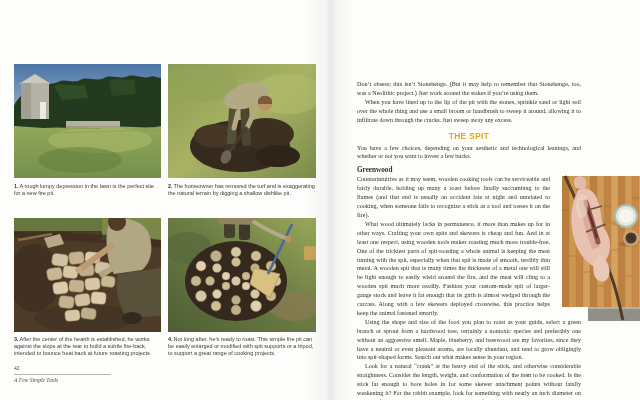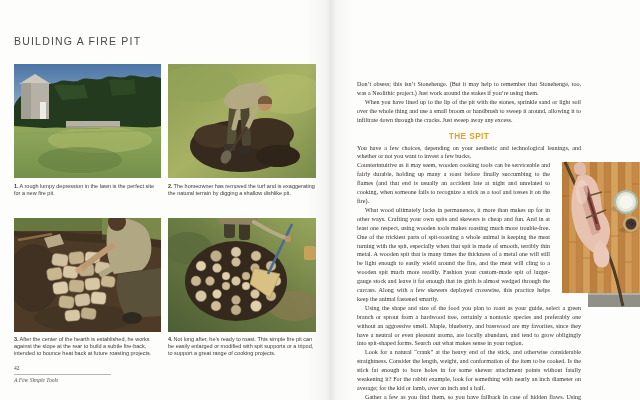--- a/index.html
+++ b/index.html
@@ -42,21 +42,20 @@
   .spit-photo{float:right;width:78px;height:131px;margin:1px -59px 2px 12px;position:relative;}
   .spit-photo svg{position:absolute;left:0;top:0;}
 </style>
 </head>
 <body>
 
 <div id="stage">
 
   <div class="page" id="page-left">
 
-    <div class="lp-title">BUILDING A FIRE PIT</div>
 
     <div class="photo" id="photo1">
       <svg viewBox="0 0 147 114" width="147" height="114">
         <defs>
           <linearGradient id="p1sky" x1="0" y1="0" x2="0" y2="1">
             <stop offset="0" stop-color="#4a74a6"></stop>
               <stop offset="1" stop-color="#8fa9c2"></stop>
           </linearGradient>
           <linearGradient id="p1gr" x1="0" y1="0" x2="0" y2="1">
             <stop offset="0" stop-color="#9db163"></stop>
@@ -222,20 +221,21 @@
   <div class="page" id="page-right">
 
     <div class="rp-text">
       <p>Don’t obsess; this isn’t Stonehenge. (But it may help to remember that Stonehenge, too, was a Neolithic project.) Just work around the stakes if you’re using them.</p>
       <p class="ind">When you have lined up to the lip of the pit with the stones, sprinkle sand or light soil over the whole thing and use a small broom or handbrush to sweep it around, allowing it to infiltrate down through the cracks. Just sweep away any excess.</p>
 
       <h2 class="spit" style="color: rgb(232, 161, 30);">THE SPIT</h2>
 
       <p>You have a few choices, depending on your aesthetic and technological leanings, and whether or not you want to invest a few bucks.</p>
 
+      <h3 class="green">Greenwood</h3>
 
       <div class="spit-photo">
         <svg viewBox="0 0 82 145" width="82" height="145" style="overflow:visible">
           <g>
             <rect x="0" width="7" height="131" fill="#b97d3c"></rect>
               <rect x="7" width="7" height="131" fill="#cd9751"></rect>
             <rect x="14" width="7" height="131" fill="#c28545"></rect>
               <rect x="21" width="7" height="131" fill="#d4a05e"></rect>
             <rect x="28" width="7" height="131" fill="#bb803f"></rect>
               <rect x="35" width="7" height="131" fill="#cf9a55"></rect>

